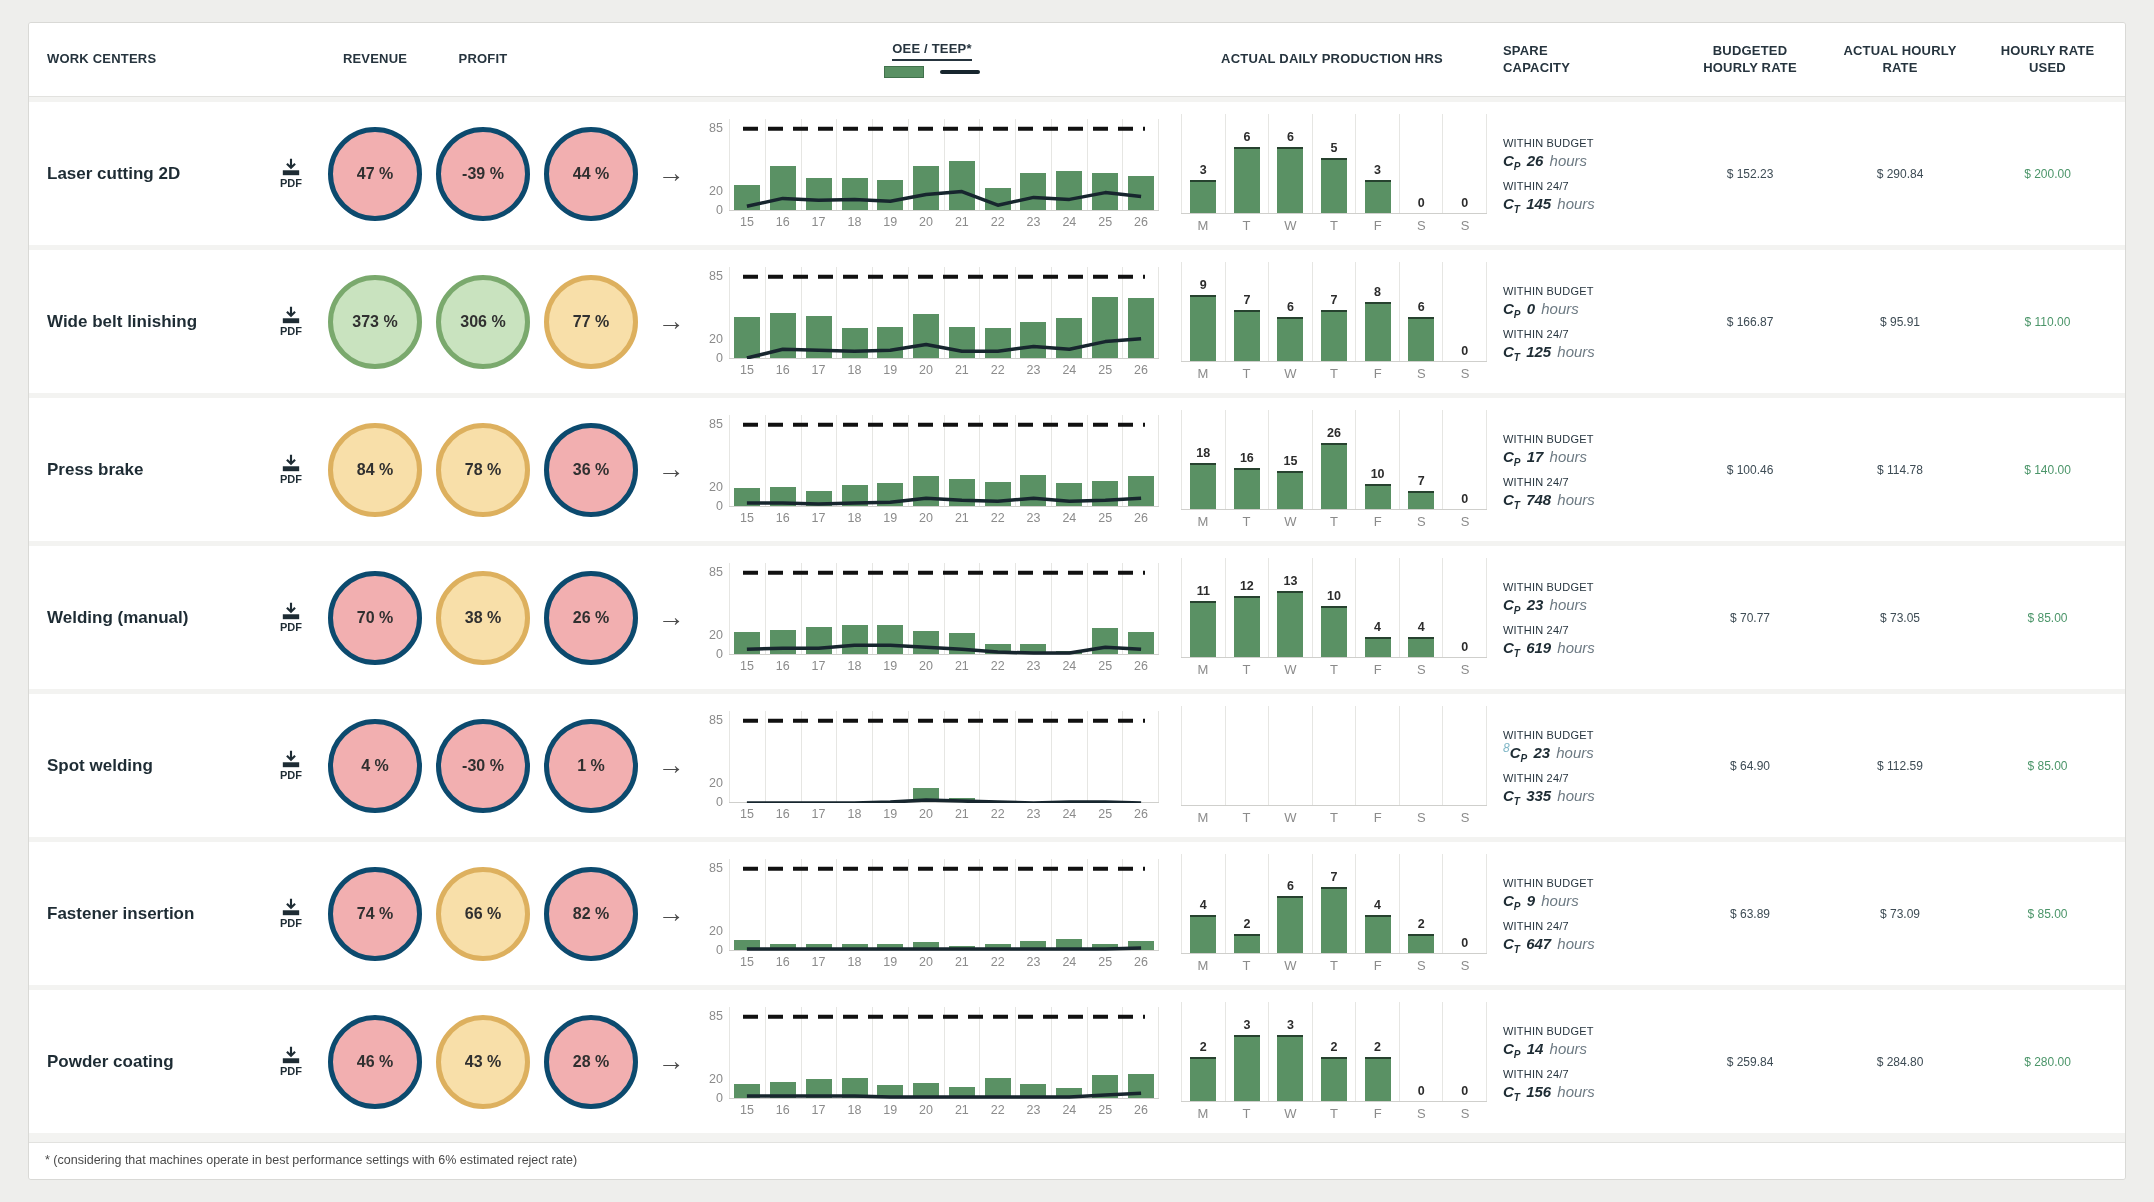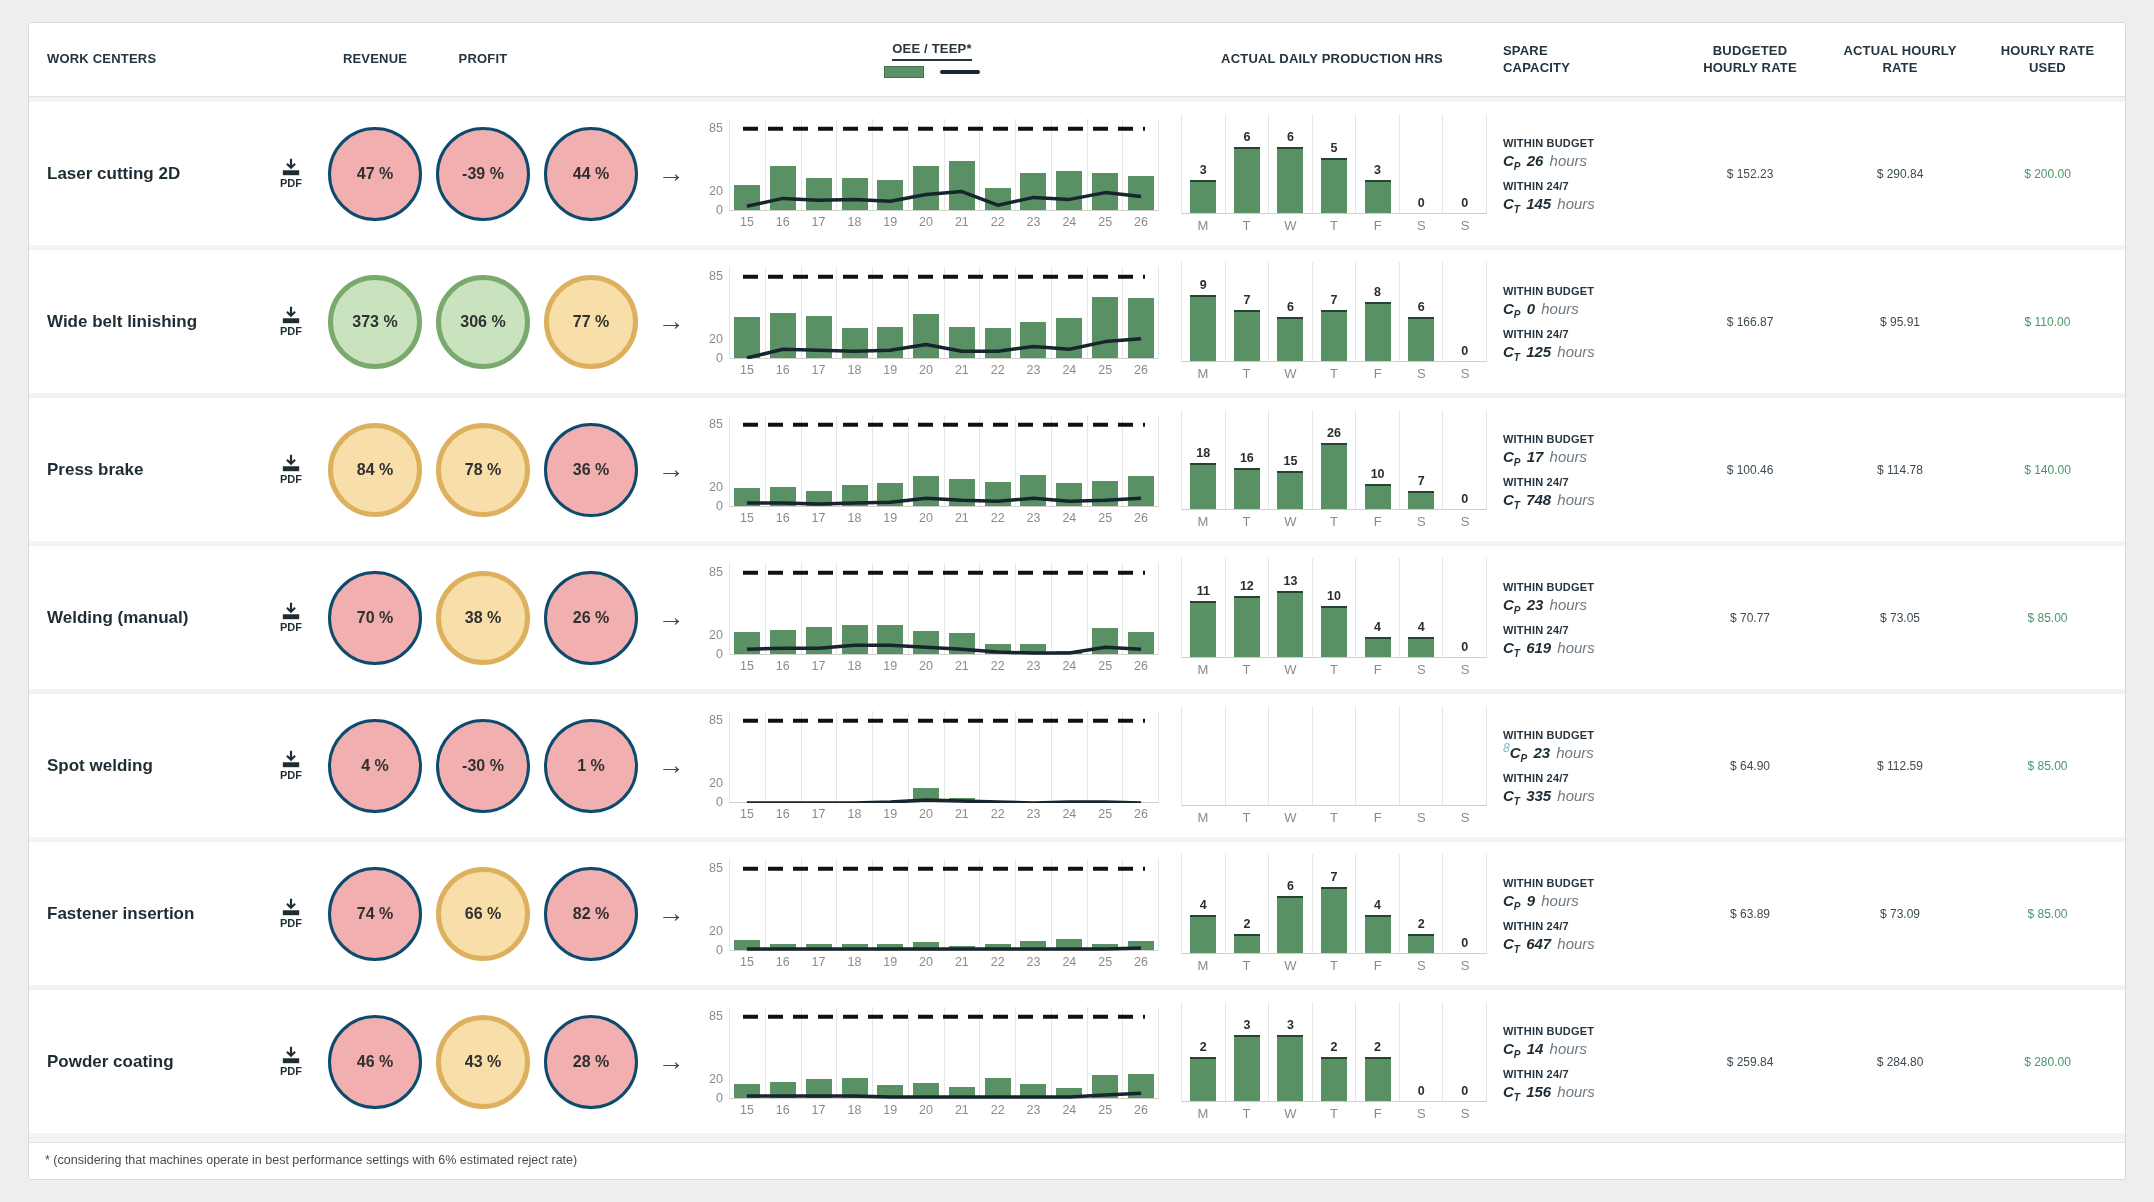--- a/index.html
+++ b/index.html
@@ -34,21 +34,21 @@
 
   .wc-name { font-size:17px; font-weight:bold; color:#1e2c34; padding-left:18px; display:block; }
 
   .pdf-btn { display:flex; flex-direction:column; align-items:center; gap:1px; cursor:pointer; }
   .pdf-btn svg { width:20px; height:18px; }
   .pdf-label { font-size:11px; font-weight:bold; color:#1e2c34; }
 
   .gauge-wrap { display:flex; justify-content:center; }
   .gauge { width:94px; height:94px; border-radius:50%; display:flex; align-items:center; justify-content:center; }
   .gauge-val { font-size:16px; font-weight:bold; color:#303030; }
-  .gauge.red    { background:#f2afb0; border:3px solid #0c4a6e; }
+  .gauge.red    { background:#f2afb0; border:5px solid #0c4a6e; }
   .gauge.green  { background:#c9e3bf; border:5px solid #7aa96d; }
   .gauge.yellow { background:#f8dfa9; border:5px solid #ddb05e; }
 
   .arrow { font-size:27px; color:#4c4c4c; text-align:center; cursor:pointer; }
 
   
   .oee-chart { position:relative; padding-left:32px; padding-right:6px; }
   .oee-plot { position:relative; width:430px; height:92px; border-bottom:1px solid #cfcfcc; display:flex; }
   .oee-slot { flex:1; position:relative; border-right:1px solid #e6e6e3; }
   .oee-slot:first-child { border-left:1px solid #e6e6e3; }
@@ -63,21 +63,21 @@
   .daily-plot { position:relative; width:306px; height:100px; border-bottom:1px solid #cfcfcc; display:flex; }
   .d-slot { flex:1; position:relative; border-right:1px solid #e6e6e3; }
   .d-slot:first-child { border-left:1px solid #e6e6e3; }
   .d-bar { position:absolute; bottom:0; left:50%; transform:translateX(-50%); width:26px; background:#5a9164; border-top:2px solid #27422f; }
   .d-val { position:absolute; left:50%; transform:translateX(-50%); font-size:12.5px; font-weight:600; color:#2c2c2c; }
   .daily-xlabs { display:flex; width:306px; padding-top:4px; }
   .daily-xlabs span { flex:1; text-align:center; font-size:13px; color:#8b8b8b; }
 
   
   .spare { display:flex; flex-direction:column; gap:3px; padding-left:6px; }
-  .spare-label { font-size:11px; font-weight:bold; color:#26343e; letter-spacing:.2px; margin-top:5px; }
+  .spare-label { font-size:11px; font-weight:normal; color:#26343e; letter-spacing:.2px; margin-top:5px; }
   .spare-line { font-size:15px; color:#6d7a83;font-style:italic; }
   .cap-sym { font-weight:bold; color:#1e2c34; font-size:15px; }
   .cap-sym sub { font-size:10px; font-weight:bold; }
   .cap-num { font-weight:bold; color:#1e2c34; padding:0 2px; }
   .stray { color:#7fb6c6; font-size:12px; position:relative; top:-6px; }
 
   .money { font-size:12px; color:#3d4b54; text-align:center; }
   .money.used { color:#4b9569; }
 
   .footnote {

